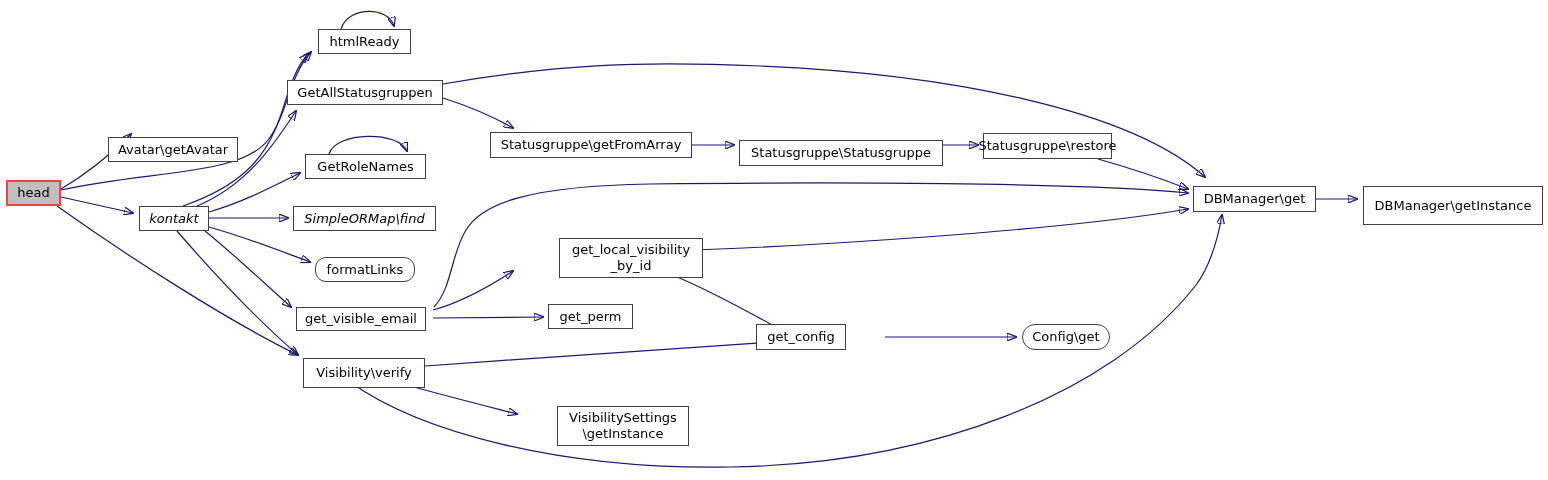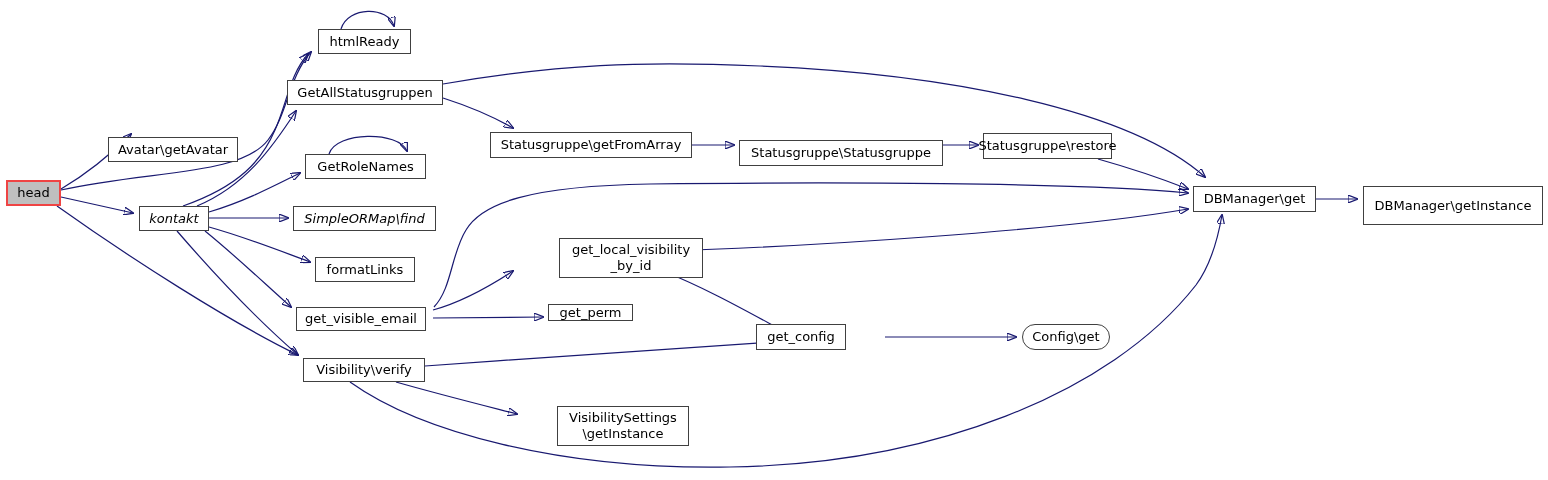--- a/index.html
+++ b/index.html
@@ -76,36 +76,36 @@
   <div class="node" style="left:318px;top:29px;width:93px;height:25px;">htmlReady</div>
 
   <div class="node" style="left:287px;top:80px;width:156px;height:25px;">GetAllStatusgruppen</div>
 
   <div class="node" style="left:305px;top:154px;width:121px;height:25px;">GetRoleNames</div>
 
   <div class="node" style="left:139px;top:206px;width:70px;height:25px;font-style:italic;">kontakt</div>
 
   <div class="node" style="left:293px;top:206px;width:143px;height:25px;font-style:italic;">SimpleORMap\find</div>
 
-  <div class="node" style="left:315px;top:257px;width:100px;height:25px;">formatLinks</div>
+  <div class="node" style="left:315px;top:257px;width:100px;height:25px;border-radius:11px;">formatLinks</div>
 
   <div class="node" style="left:296px;top:307px;width:130px;height:24px;">get_visible_email</div>
 
-  <div class="node" style="left:303px;top:358px;width:122px;height:24px;">Visibility\verify</div>
+  <div class="node" style="left:303px;top:358px;width:122px;height:30px;">Visibility\verify</div>
 
   <div class="node" style="left:490px;top:132px;width:202px;height:26px;">Statusgruppe\getFromArray</div>
 
   <div class="node" style="left:739px;top:140px;width:204px;height:26px;">Statusgruppe\Statusgruppe</div>
 
   <div class="node" style="left:983px;top:133px;width:129px;height:26px;">Statusgruppe\restore</div>
 
   <div class="node" style="left:519px;top:238px;width:144px;height:40px;margin-left:40px;">get_local_visibility
 _by_id</div>
 
-  <div class="node" style="left:548px;top:304px;width:85px;height:17px;">get_perm</div>
+  <div class="node" style="left:548px;top:304px;width:85px;height:25px;">get_perm</div>
 
   <div class="node" style="left:756px;top:324px;width:90px;height:26px;">get_config</div>
 
   <div class="node" style="left:525px;top:406px;width:132px;height:40px;margin-left:32px;">VisibilitySettings
 \getInstance</div>
 
   <div class="node" style="left:1022px;top:324px;width:88px;height:26px;border-radius:13px;">Config\get</div>
 
   <div class="node" style="left:1193px;top:186px;width:123px;height:26px;text-align:right;">DBManager\get</div>
 

